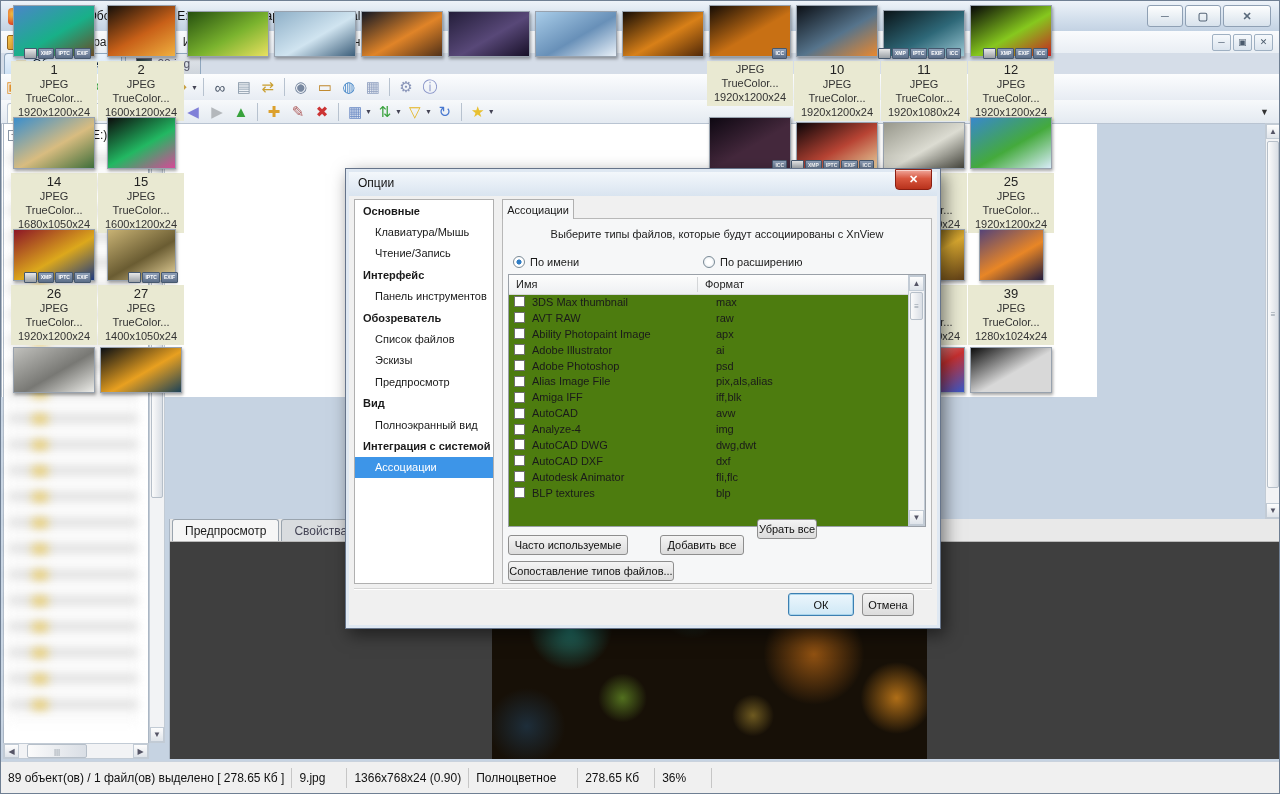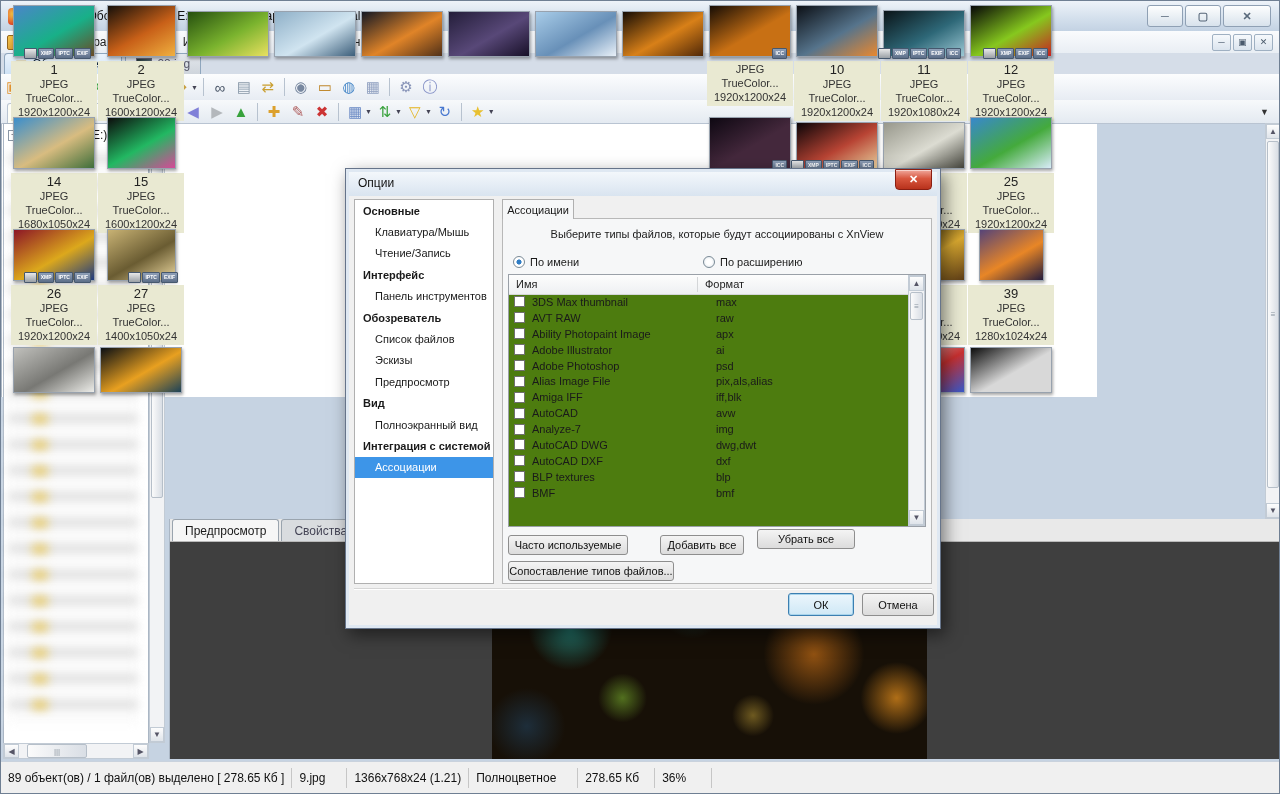--- a/index.html
+++ b/index.html
@@ -538,21 +538,21 @@
     <div id="preview-tabs">
       <div class="pv-tab active">Предпросмотр</div>
       <div class="pv-tab inactive">Свойства</div>
     </div>
     <div id="bokeh"></div>
   </div>
 
   <div id="statusbar" class="abs">
       <div class="st-seg" style="min-width: 238px;">89 объект(ов) / 1 файл(ов) выделено  [ 278.65 Кб ]</div>
       <div class="st-seg" style="min-width: 40px;">9.jpg</div>
-      <div class="st-seg" style="min-width: 100px;">1366x768x24 (1.21)</div>
+      <div class="st-seg" style="min-width: 100px;">1366x768x24 (0.90)</div>
       <div class="st-seg" style="min-width: 94px;">Полноцветное</div>
       <div class="st-seg" style="min-width: 62px;">278.65 Кб</div>
       <div class="st-seg" style="min-width: 42px;">36%</div>
     </div>
 
   <div id="dialog" class="abs">
     <div id="dlg-titlebar"></div>
     <div id="dlg-title">Опции</div>
     <div id="dlg-close">✕</div>
 
@@ -627,55 +627,55 @@
               <div class="f-name">Amiga IFF</div>
               <div class="f-fmt">iff,blk</div>
             </div>
             <div class="f-row">
               <div class="chk"></div>
               <div class="f-name">AutoCAD</div>
               <div class="f-fmt">avw</div>
             </div>
             <div class="f-row">
               <div class="chk"></div>
-              <div class="f-name">Analyze-7</div>
+              <div class="f-name">Analyze-4</div>
               <div class="f-fmt">img</div>
             </div>
             <div class="f-row">
               <div class="chk"></div>
               <div class="f-name">AutoCAD DWG</div>
               <div class="f-fmt">dwg,dwt</div>
             </div>
             <div class="f-row">
               <div class="chk"></div>
               <div class="f-name">AutoCAD DXF</div>
               <div class="f-fmt">dxf</div>
             </div>
             <div class="f-row">
               <div class="chk"></div>
+              <div class="f-name">Autodesk Animator</div>
+              <div class="f-fmt">fli,flc</div>
+            </div>
+            <div class="f-row">
+              <div class="chk"></div>
               <div class="f-name">BLP textures</div>
               <div class="f-fmt">blp</div>
-            </div>
-            <div class="f-row">
-              <div class="chk"></div>
-              <div class="f-name">BMF</div>
-              <div class="f-fmt">bmf</div>
             </div>
           </div>
         <div id="list-sb" class="sb-v">
           <div class="sb-btn">▲</div>
           <div class="sb-thumb" style="top:16px;height:26px;">≡</div>
           <div class="sb-btn" style="position:absolute;bottom:0;">▼</div>
         </div>
       </div>
 
       <div class="btn" style="position:absolute;left:5px;top:316px;width:120px;height:20px;">Часто используемые</div>
       <div class="btn" style="position:absolute;left:157px;top:316px;width:84px;height:20px;">Добавить все</div>
-      <div class="btn" style="position:absolute;left:254px;top:310px;width:98px;height:20px;">Убрать все</div>
+      <div class="btn" style="position:absolute;left:254px;top:300px;width:60px;height:20px;">Убрать все</div>
       <div class="btn" style="position:absolute;left:5px;top:342px;width:166px;height:20px;">Сопоставление типов файлов...</div>
     </div>
 
     <div id="dlg-sep"></div>
     <div class="btn def" style="position:absolute;left:442px;top:424px;width:66px;height:23px;">ОК</div>
-    <div class="btn" style="position:absolute;left:516px;top:424px;width:72px;height:23px;">Отмена</div>
+    <div class="btn" style="position:absolute;left:516px;top:424px;width:52px;height:23px;">Отмена</div>
   </div>
 
 </div>
 
 </body></html>

